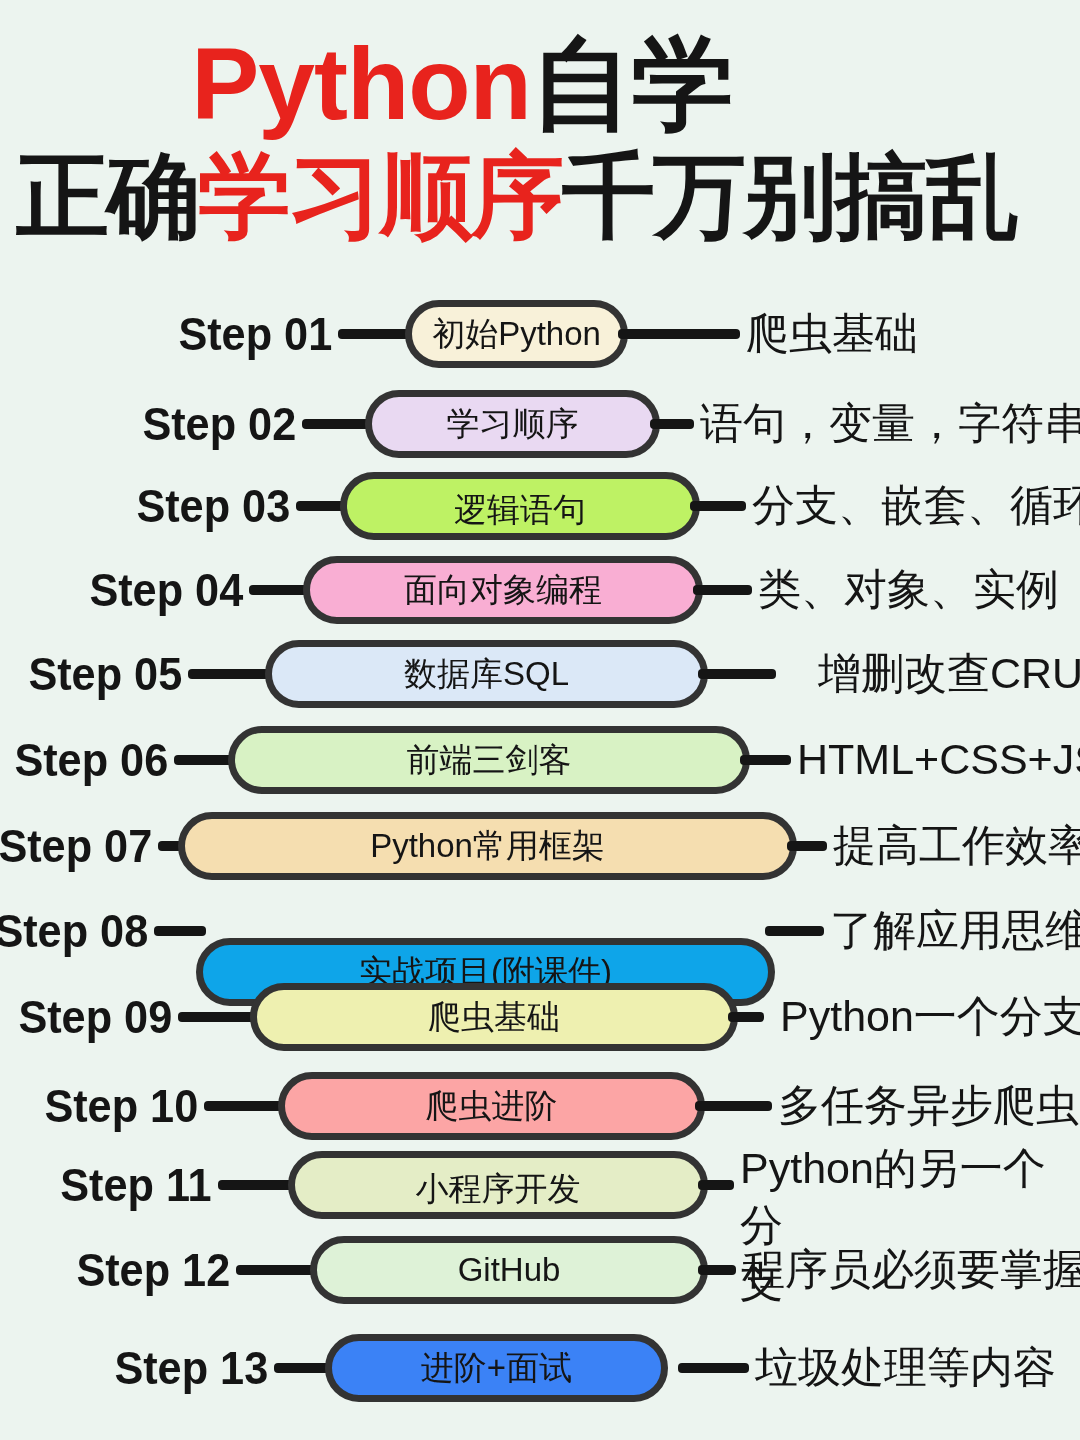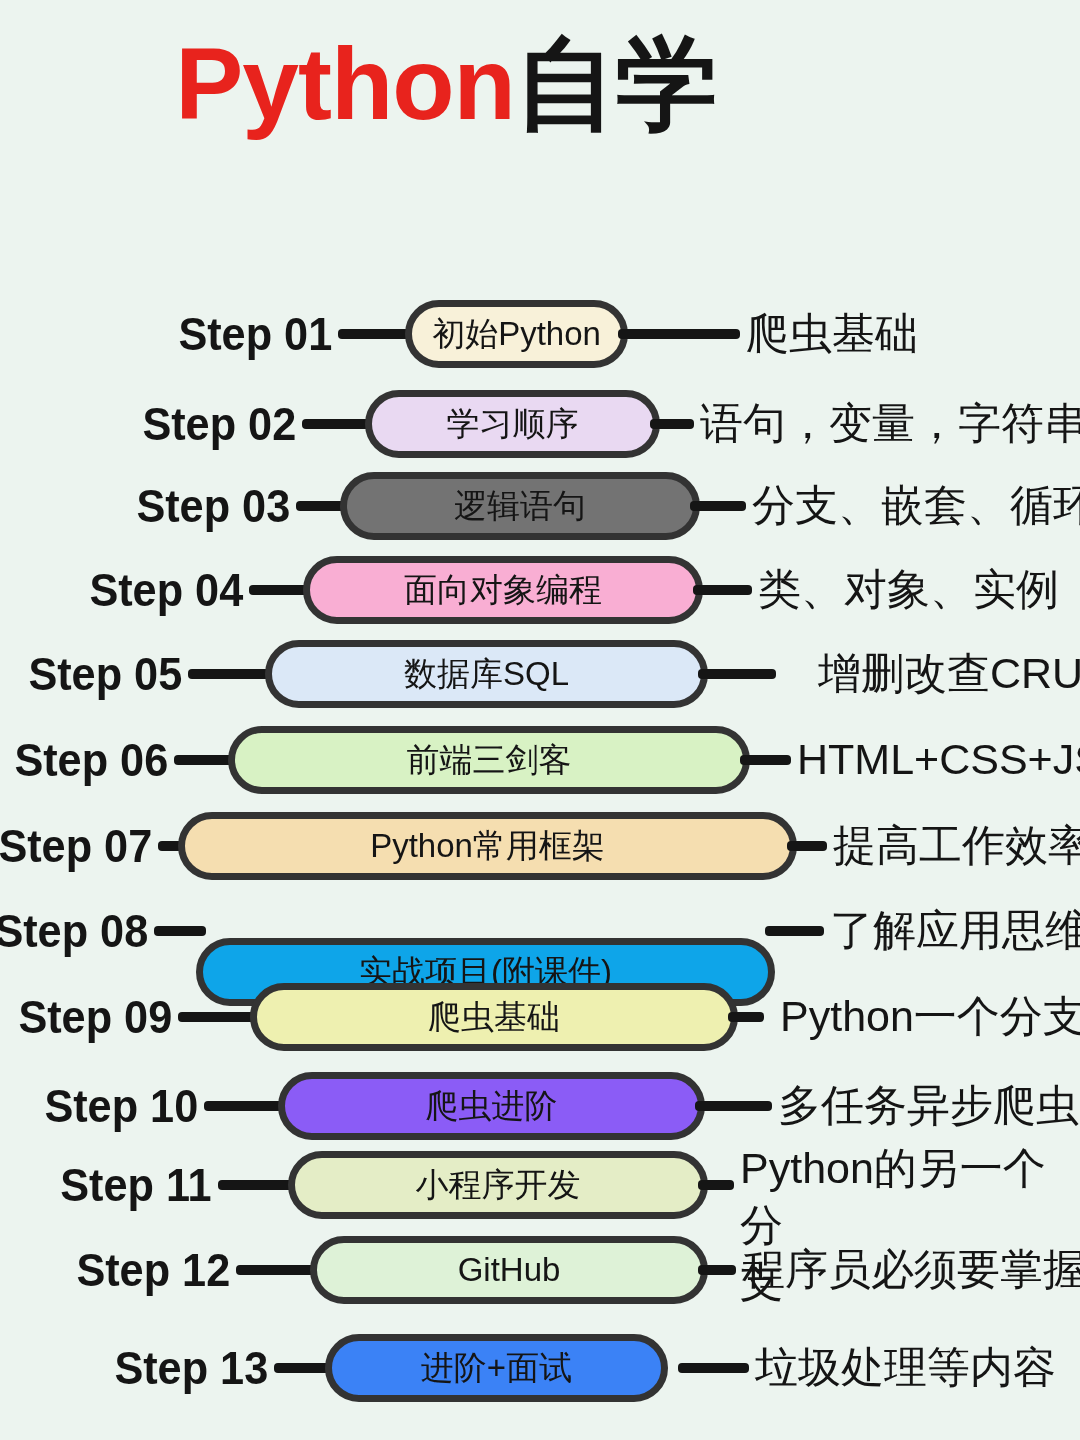--- a/index.html
+++ b/index.html
@@ -1,21 +1,21 @@
 <!DOCTYPE html>
 <html><head>
 <meta charset="utf-8">
 <style>
   html,body { margin:0; padding:0; background:#ecf4ef; }
   .canvas {
     position:relative; width:1080px; height:1440px; margin:0 auto;
     background:#ecf4ef; overflow:hidden;
     font-family:"Liberation Sans","DejaVu Sans",sans-serif; color:#111;
   }
-  .title-line { position:absolute; left:0; width:892px; text-align:center;
+  .title-line { position:absolute; left:16px; width:892px; text-align:center;
     font-weight:800; white-space:nowrap; }
   .title-line-1 { top:28px; font-size:102px; line-height:112px; letter-spacing:-1px; }
   .title-line-2 { top:140px; font-size:93px; line-height:112px; letter-spacing:-2px; }
   .red { color:#e8231d; }
   .blk { color:#151515; }
 
   .step-label { position:absolute; font-size:47px; font-weight:600;
     line-height:58px; height:58px; white-space:nowrap;
     transform:scaleX(.92); transform-origin:right center; color:#151515; }
   .connector { position:absolute; height:10px; background:#151515; border-radius:4px; }
@@ -28,20 +28,23 @@
   .desc.multiline { white-space:pre-line; text-align:left; }
 </style>
 </head>
 <body>
 
 <div class="canvas">
 
   <div class="title-line title-line-1">
     <span class="red">Python</span><span class="blk">自学</span>
   </div>
+  <div class="title-line title-line-2">
+    <span class="blk">正确</span><span class="red">学习顺序</span><span class="blk">千万别搞乱</span>
+  </div>
 
   <div id="rows">
   <div>
     <div class="step-label" style="right: 748px; top: 305px;">Step 01</div>
     <div class="connector" style="left: 338px; width: 77px; top: 329px;"></div>
     <div class="pill" style="left: 405px; width: 223px; top: 300px; background: rgb(248, 241, 217);">
       <span class="pill-text">初始Python</span>
     </div>
     <div class="connector" style="left: 618px; width: 122px; top: 329px;"></div>
     <div class="desc" style="left: 746px; top: 305px;">爬虫基础</div>
@@ -53,21 +56,21 @@
     <div class="pill" style="left: 365px; width: 295px; top: 390px; background: rgb(233, 217, 242);">
       <span class="pill-text">学习顺序</span>
     </div>
     <div class="connector" style="left: 650px; width: 44px; top: 419px;"></div>
     <div class="desc" style="left: 700px; top: 395px;">语句，变量，字符串</div>
   </div>
 
   <div>
     <div class="step-label" style="right: 790px; top: 477px;">Step 03</div>
     <div class="connector" style="left: 296px; width: 54px; top: 501px;"></div>
-    <div class="pill" style="left: 340px; width: 360px; top: 472px; background: #737373;">
+    <div class="pill" style="left: 340px; width: 360px; top: 472px; background: #bef264; align-items: flex-end;">
       <span class="pill-text">逻辑语句</span>
     </div>
     <div class="connector" style="left: 690px; width: 56px; top: 501px;"></div>
     <div class="desc" style="left: 752px; top: 477px;">分支、嵌套、循环</div>
   </div>
 
   <div>
     <div class="step-label" style="right: 837px; top: 561px;">Step 04</div>
     <div class="connector" style="left: 249px; width: 64px; top: 585px;"></div>
     <div class="pill" style="left: 303px; width: 400px; top: 556px; background: rgb(249, 174, 211);">
@@ -123,31 +126,31 @@
     <div class="pill" style="left: 250px; width: 488px; top: 983px; background: rgb(238, 240, 176);">
       <span class="pill-text">爬虫基础</span>
     </div>
     <div class="connector" style="left: 728px; width: 36px; top: 1012px;"></div>
     <div class="desc" style="left: 770px; top: 988px; margin-left: 10px;">Python一个分支</div>
   </div>
 
   <div>
     <div class="step-label" style="right: 882px; top: 1077px;">Step 10</div>
     <div class="connector" style="left: 204px; width: 84px; top: 1101px;"></div>
-    <div class="pill" style="left: 278px; width: 427px; top: 1072px; background: #8b5cf6;">
+    <div class="pill" style="left: 278px; width: 427px; top: 1072px; background: #fca5a5;">
       <span class="pill-text">爬虫进阶</span>
     </div>
     <div class="connector" style="left: 695px; width: 77px; top: 1101px;"></div>
     <div class="desc" style="left: 778px; top: 1077px;">多任务异步爬虫</div>
   </div>
 
   <div>
     <div class="step-label" style="right: 868px; top: 1156px;">Step 11</div>
     <div class="connector" style="left: 218px; width: 80px; top: 1180px;"></div>
-    <div class="pill" style="left: 288px; width: 420px; top: 1151px; background: rgb(228, 237, 198);">
+    <div class="pill" style="left: 288px; width: 420px; top: 1151px; background: rgb(228, 237, 198); align-items: flex-end;">
       <span class="pill-text">小程序开发</span>
     </div>
     <div class="connector" style="left: 698px; width: 36px; top: 1180px;"></div>
     <div class="desc multiline" style="left: 740px; top: 1140px; width: 330px;">Python的另一个分
 支</div>
   </div>
 
   <div>
     <div class="step-label" style="right: 850px; top: 1241px;">Step 12</div>
     <div class="connector" style="left: 236px; width: 84px; top: 1265px;"></div>

